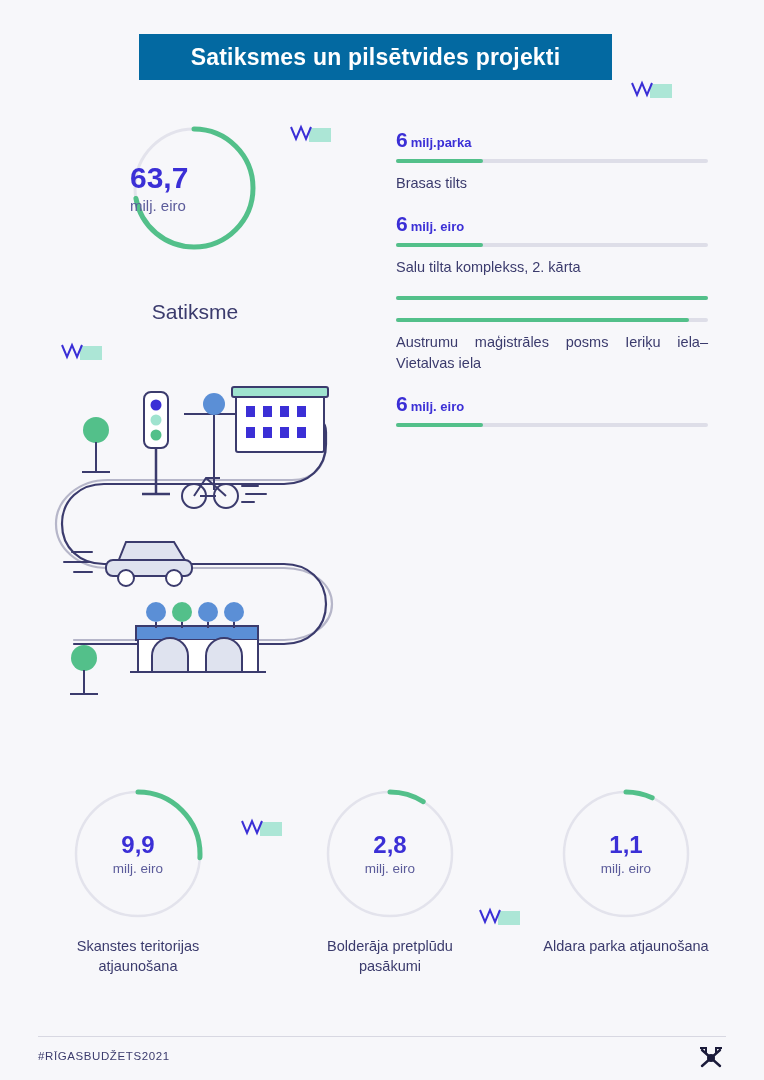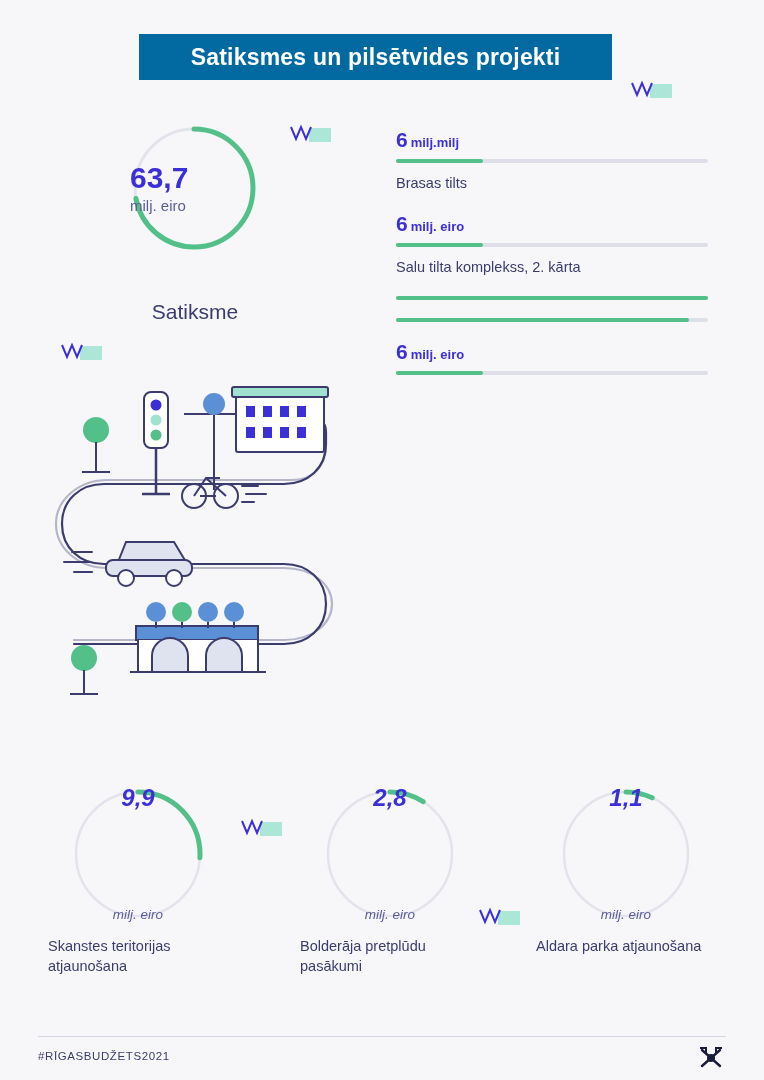--- a/index.html
+++ b/index.html
@@ -145,33 +145,33 @@
     height: 200px;
   }
   .mini {
     position: absolute;
     width: 136px;
   }
   .mini .ring { position: relative; width: 136px; height: 136px; }
   .mini .center {
     position: absolute; inset: 0;
     display: flex; flex-direction: column;
-    align-items: center; justify-content: space-between; font-style: italic;
+    align-items: center; justify-content: center;
   }
   .mini .center .val {
     font-size: 24px; font-weight: bold; color: #3b2fd6; line-height: 1;
   }
   .mini .center .unit {
     font-size: 13.5px; color: #5b5b9a; margin-top: 4px;
   }
   .mini .cap {
     margin-top: 14px;
     width: 180px;
     margin-left: -22px;
-    text-align: left;
+    text-align: center;
     font-size: 14.5px;
     line-height: 1.4;
     color: #3b3b6d;
   }
 
   
   .footer-rule {
     position: absolute;
     left: 38px;
     top: 1036px;
@@ -242,21 +242,21 @@
     <div class="val">63,7</div>
     <div class="unit">milj. eiro</div>
   </div>
 </div>
 <div class="donut-main-label">Satiksme</div>
 
 <div class="list">
 
   <div class="item">
     <div class="amount">
-      <span class="num">6</span><span>milj.milj</span>
+      <span class="num">6</span><span>milj.parka</span>
     </div>
     <div class="bar-track">
       <div class="bar-fill" style="width:28%"></div>
     </div>
     <div class="desc">Brasas tilts</div>
   </div>
 
   <div class="item">
     <div class="amount">
       <span class="num">6</span><span>milj. eiro</span>
@@ -270,20 +270,21 @@
   <div class="item">
     <div class="bar-track">
       <div class="bar-fill" style="width:100%"></div>
     </div>
   </div>
 
   <div class="item">
     <div class="bar-track">
       <div class="bar-fill" style="width:94%"></div>
     </div>
+    <div class="desc">Austrumu maģistrāles posms Ieriķu iela–Vietalvas iela</div>
   </div>
 
   <div class="item">
     <div class="amount">
       <span class="num">6</span><span>milj. eiro</span>
     </div>
     <div class="bar-track">
       <div class="bar-fill" style="width:28%"></div>
     </div>
   </div>

